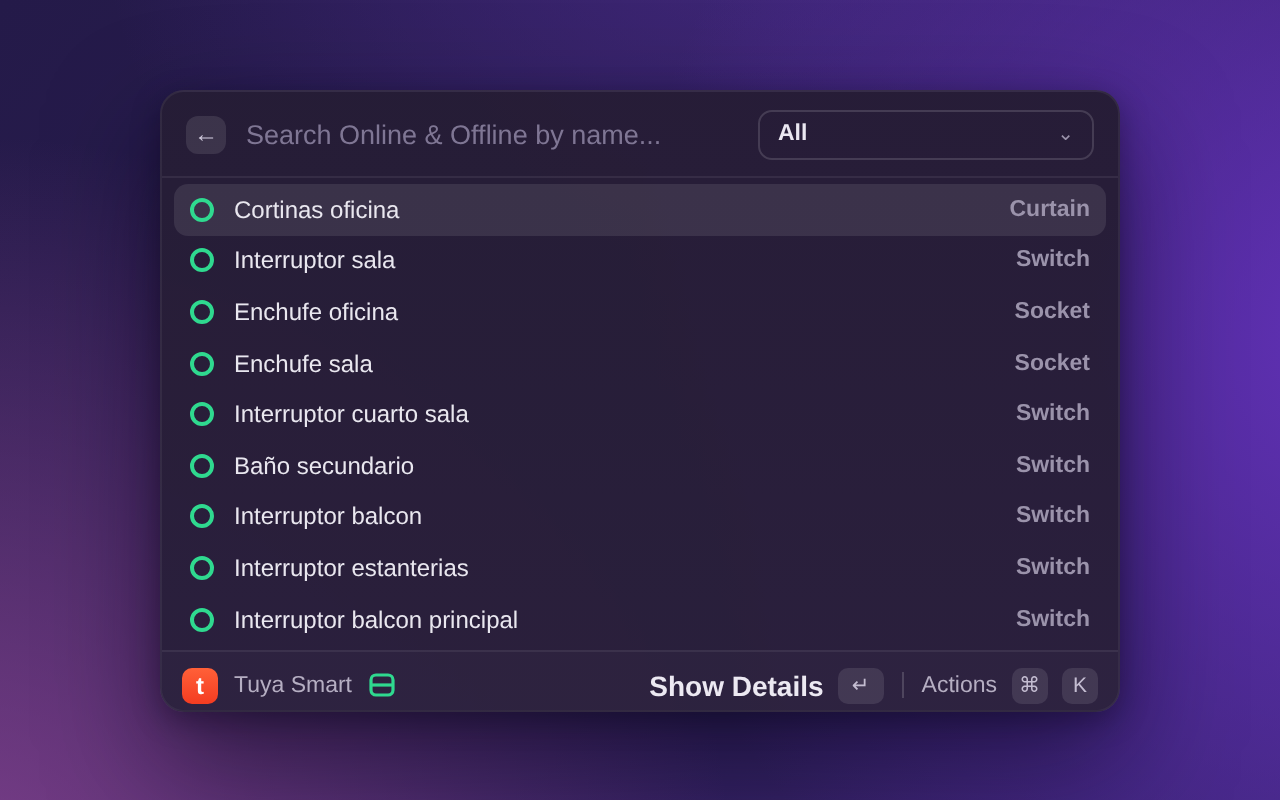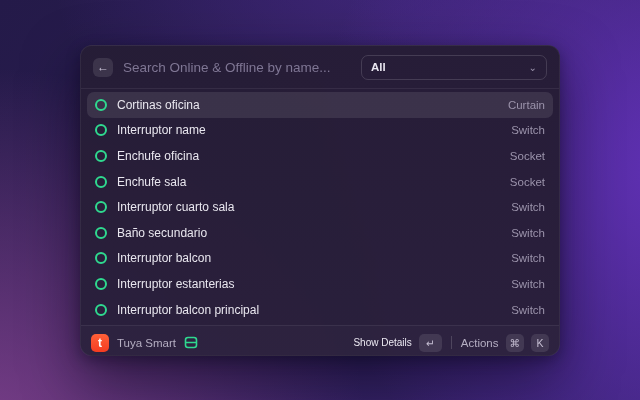--- a/index.html
+++ b/index.html
@@ -55,21 +55,21 @@
     background: transparent;
     border: none;
     outline: none;
     color: #e9e6f1;
     font-size: 13.5px;
     font-family: "Liberation Sans", sans-serif;
   }
   .search-input::placeholder { color: #7f7694; }
   .filter-dropdown {
     flex: 0 0 auto;
-    width: 186px; height: 25px;
+    width: 168px; height: 25px;
     border: 1px solid rgba(255,255,255,0.14);
     border-radius: 7px;
     display: flex;
     align-items: center;
     padding: 0 9px;
     color: #eae7f1;
     font-size: 11.5px;
     font-weight: bold;
   }
   .filter-dropdown .chev {
@@ -101,20 +101,21 @@
   }
   .row-title {
     margin-left: 10px;
     color: #e9e7ef;
     font-size: 12px;
   }
   .row-accessory {
     margin-left: auto;
     color: #9b93ab;
     font-size: 11.5px;
+    font-weight: bold;
   }
 
   
   .footer {
     flex: 0 0 auto;
     height: 34px;
     border-top: 1px solid rgba(255,255,255,0.07);
     display: flex;
     align-items: center;
     padding: 0 10px;
@@ -137,22 +138,22 @@
   }
   .device-glyph { margin-left: 8px; display: flex; align-items: center; }
   .footer-right {
     margin-left: auto;
     display: flex;
     align-items: center;
     gap: 7px;
   }
   .primary-label {
     color: #ece9f2;
-    font-size: 10px;
-    font-weight: normal;
+    font-size: 14px;
+    font-weight: bold;
   }
   .keycap {
     min-width: 18px; height: 18px;
     padding: 0 4px;
     border-radius: 5px;
     background: rgba(255,255,255,0.1);
     color: #c4bdd1;
     font-size: 10.5px;
     display: flex; align-items: center; justify-content: center;
   }
@@ -185,21 +186,21 @@
 
   <div class="list">
     <div class="row selected">
       <span class="ring"></span>
       <span class="row-title">Cortinas oficina</span>
       <span class="row-accessory">Curtain</span>
     </div>
 
     <div class="row">
       <span class="ring"></span>
-      <span class="row-title">Interruptor name</span>
+      <span class="row-title">Interruptor sala</span>
       <span class="row-accessory">Switch</span>
     </div>
 
     <div class="row">
       <span class="ring"></span>
       <span class="row-title">Enchufe oficina</span>
       <span class="row-accessory">Socket</span>
     </div>
 
     <div class="row">

